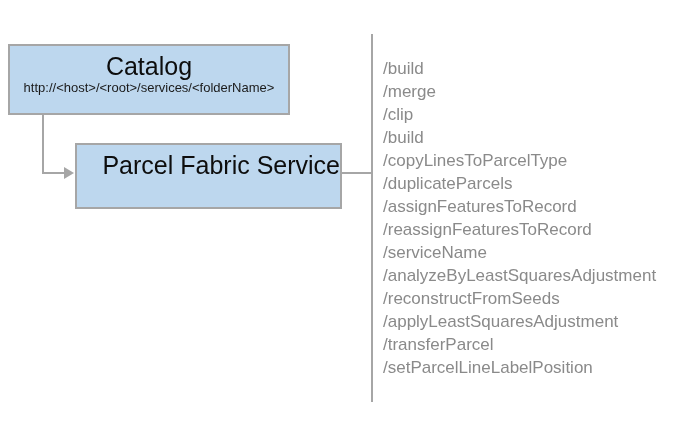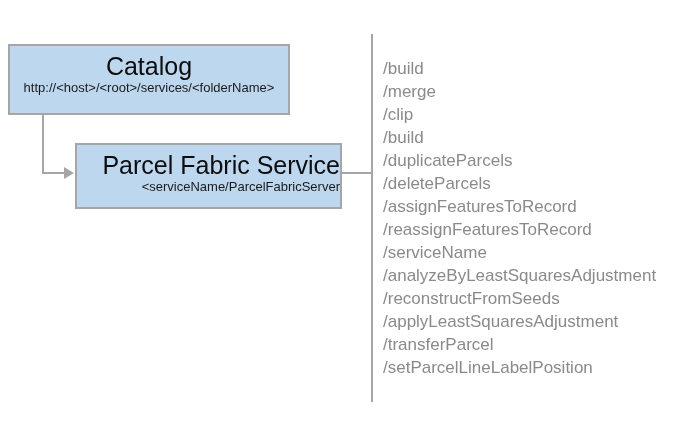--- a/index.html
+++ b/index.html
@@ -90,42 +90,41 @@
     <div class="box-title">Catalog</div>
     <div class="box-subtitle">http://&lt;host&gt;/&lt;root&gt;/services/&lt;folderName&gt;</div>
   </div>
 
   <div class="conn conn-catalog-v"></div>
   <div class="conn conn-catalog-h"></div>
   <div class="arrowhead"></div>
 
   <div class="box box-service">
     <div class="box-title">Parcel Fabric Service</div>
-    <div class="box-subtitle">&lt;serviceName/ParcelFabricServer</div>
   </div>
 
   <div class="conn conn-service-h"></div>
 
   <div class="divider"></div>
 
   <ul class="endpoints">
 
       <li class="endpoint">/build</li>
 
       <li class="endpoint">/merge</li>
 
       <li class="endpoint">/clip</li>
 
       <li class="endpoint">/build</li>
 
+      <li class="endpoint">/copyLinesToParcelType</li>
 
 
       <li class="endpoint">/duplicateParcels</li>
 
-      <li class="endpoint">/deleteParcels</li>
 
       <li class="endpoint">/assignFeaturesToRecord</li>
 
       <li class="endpoint">/reassignFeaturesToRecord</li>
 
 
       <li class="endpoint">/serviceName</li>
 
       <li class="endpoint">/analyzeByLeastSquaresAdjustment</li>
 

